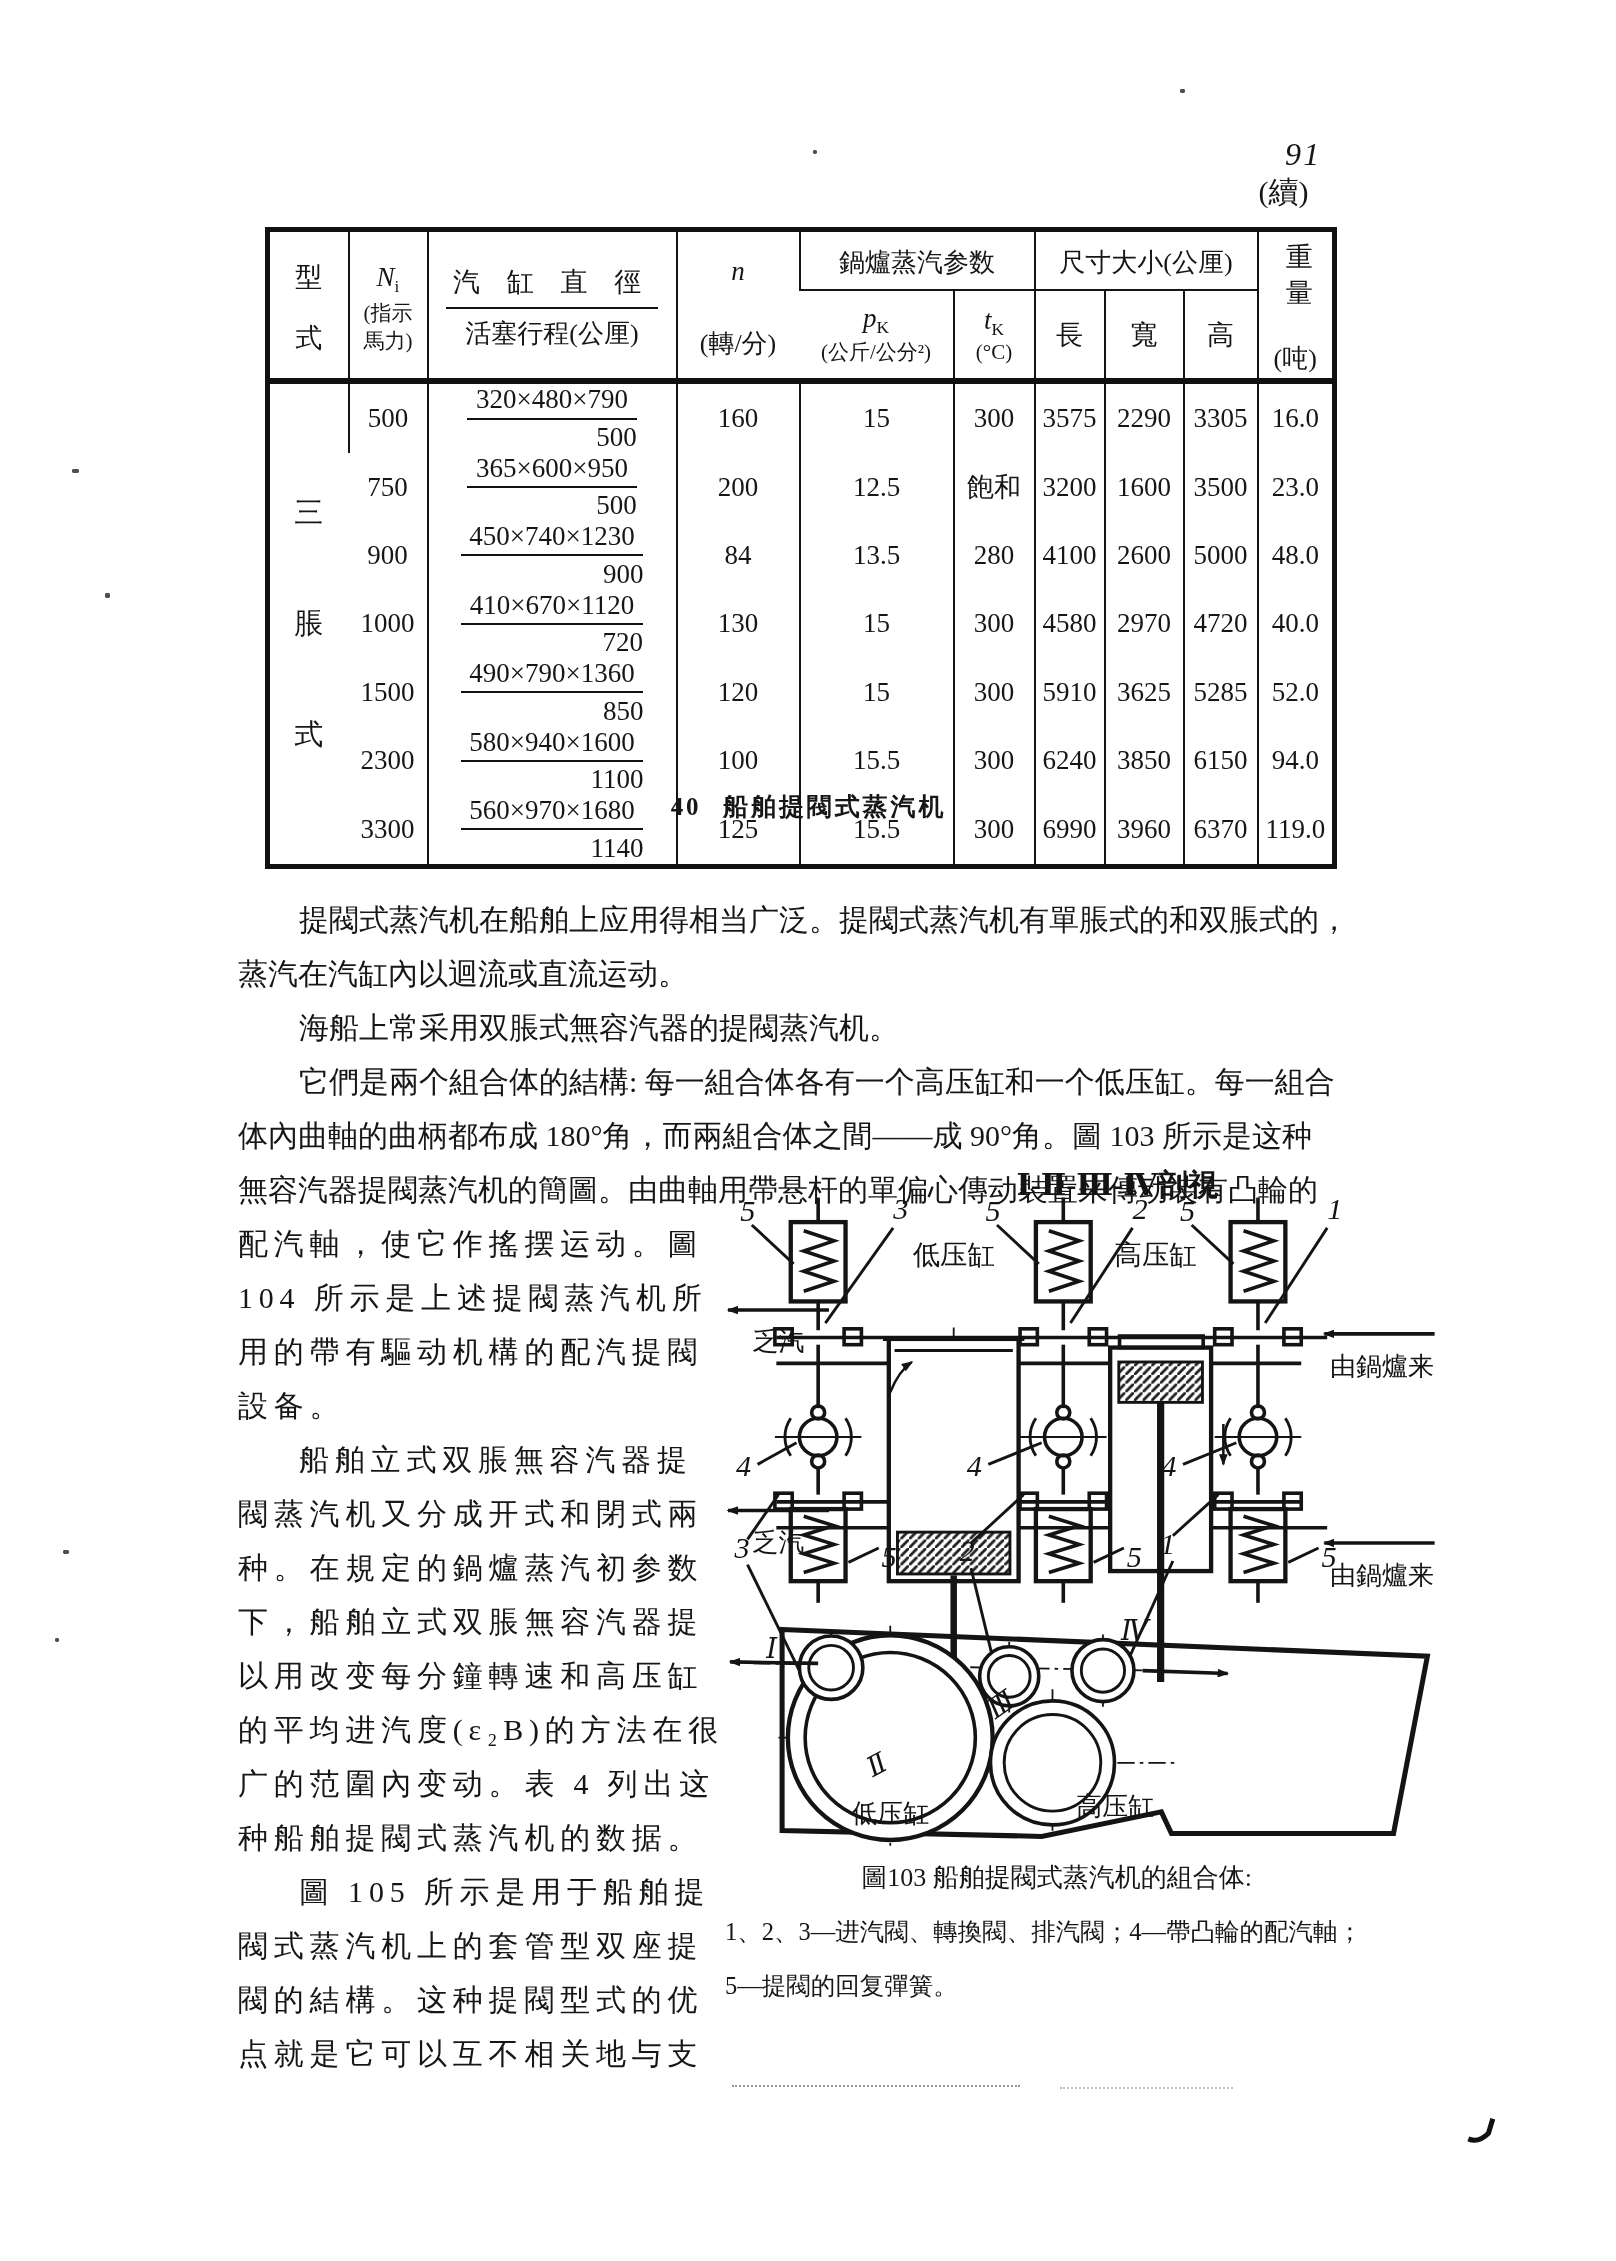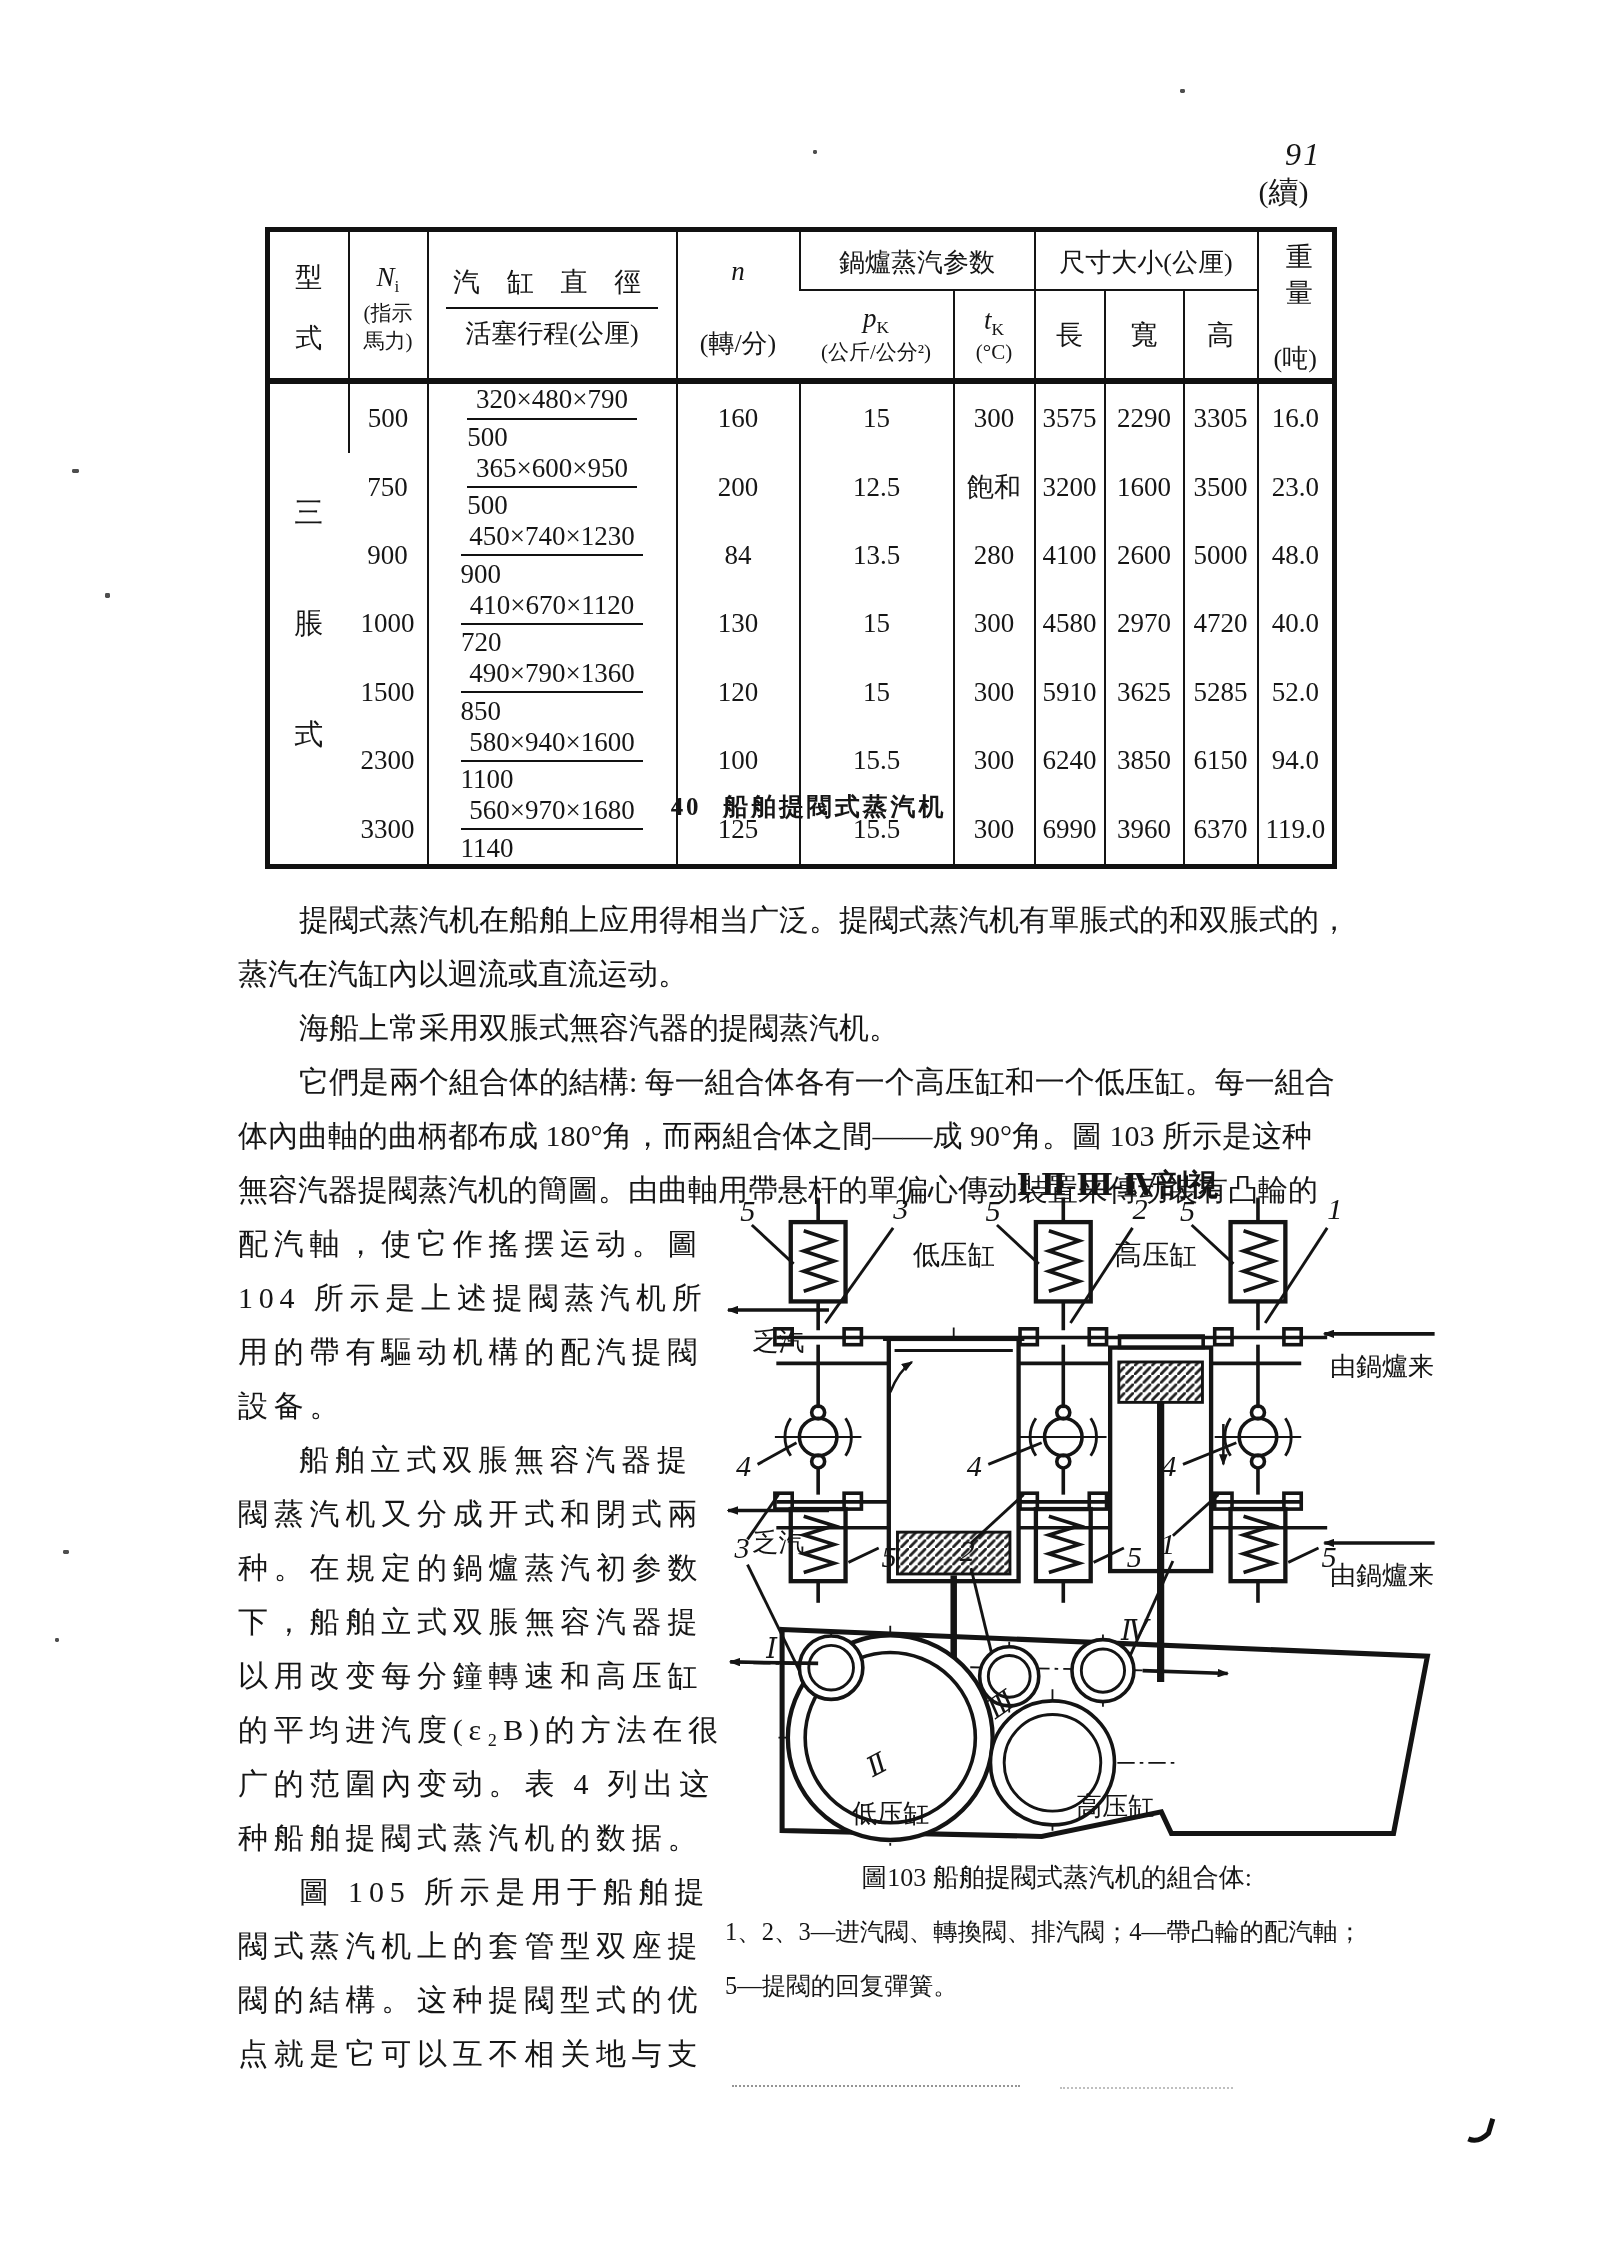--- a/index.html
+++ b/index.html
@@ -23,21 +23,21 @@
   .spec-table th:first-child,.spec-table td:first-child{border-left:none;}
   .spec-table{border:5px solid #111;}
   .spec-table thead tr:first-child th{padding-top:4.3px;}
   .spec-table tbody tr:first-child td{border-top:6.5px solid #111;}
   .th-grp{border-bottom:2.2px solid #141414 !important;font-size:26px;height:53px;margin-left:12px;}
   .th-sub{height:87px;font-size:27px;}
   .small{font-size:21px;}
   .ital{font-style:italic;}
   .th-cyl .cyl-rule{height:0;border-top:2.2px solid #111;width:86%;margin:7.2px auto;}
   .spec-table tbody td{height:59px;}
-  .frac{display:inline-flex;flex-direction:column;align-items:flex-start;line-height:1.15;}
+  .frac{display:inline-flex;flex-direction:column;align-items:flex-end;line-height:1.15;}
   .frac .num{border-bottom:2.2px solid #111;padding:0 8.7px 2.2px;}
   .frac .den{padding-top:2.2px;}
   .typewrap{display:flex;flex-direction:column;justify-content:space-evenly;height:404px;font-size:29px;}
   .th-stack div{line-height:1.35;}
   .lettersp{letter-spacing:10px;}
   .lettersp2{letter-spacing:16px;}
   sub{font-size:17.3px;}
   
   .section-heading{position:absolute;left:0;top:790px;width:1617px;text-align:center;
     font-size:25px;font-weight:bold;letter-spacing:2.9px;}

